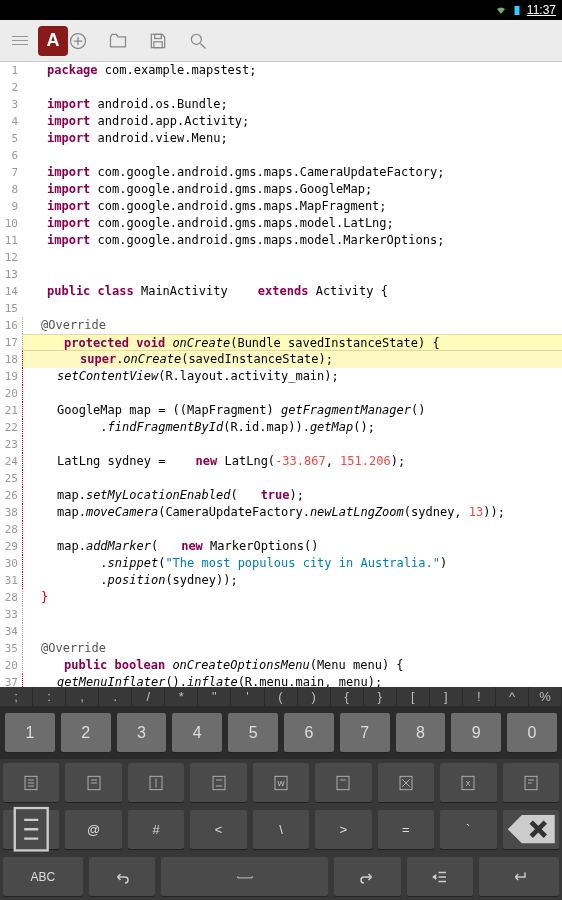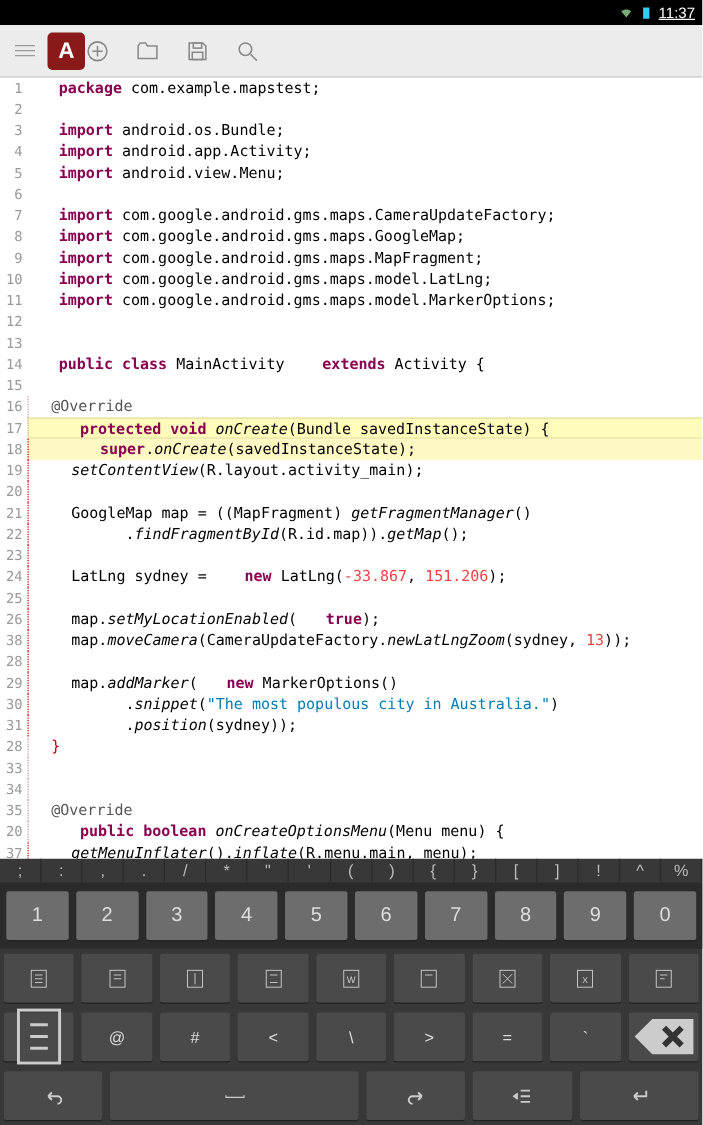--- a/index.html
+++ b/index.html
@@ -225,20 +225,21 @@
     <div class="k">=</div>
     <div class="k">`</div>
     <div class="k">
         <svg viewBox="0 0 24 24">
           <path fill="#ccc" d="M8 6l-6 6 6 6h14V6z"></path>
           <path stroke="#333" stroke-width="2" d="M12 9l6 6M18 9l-6 6"></path>
         </svg>
       </div>
   </div>
   <div class="kb-row bot-row">
+    <div class="k abc">ABC</div>
     <div class="k">
         <svg viewBox="0 0 24 24">
           <path fill="none" stroke="#ccc" stroke-width="2" d="M6 12h10a4 4 0 010 8M6 12l4-4M6 12l4 4"></path>
         </svg>
       </div>
     <div class="k space">
         <svg viewBox="0 0 40 12">
           <path fill="none" stroke="#ccc" stroke-width="2" d="M4 4v4h32V4"></path>
         </svg>
       </div>

